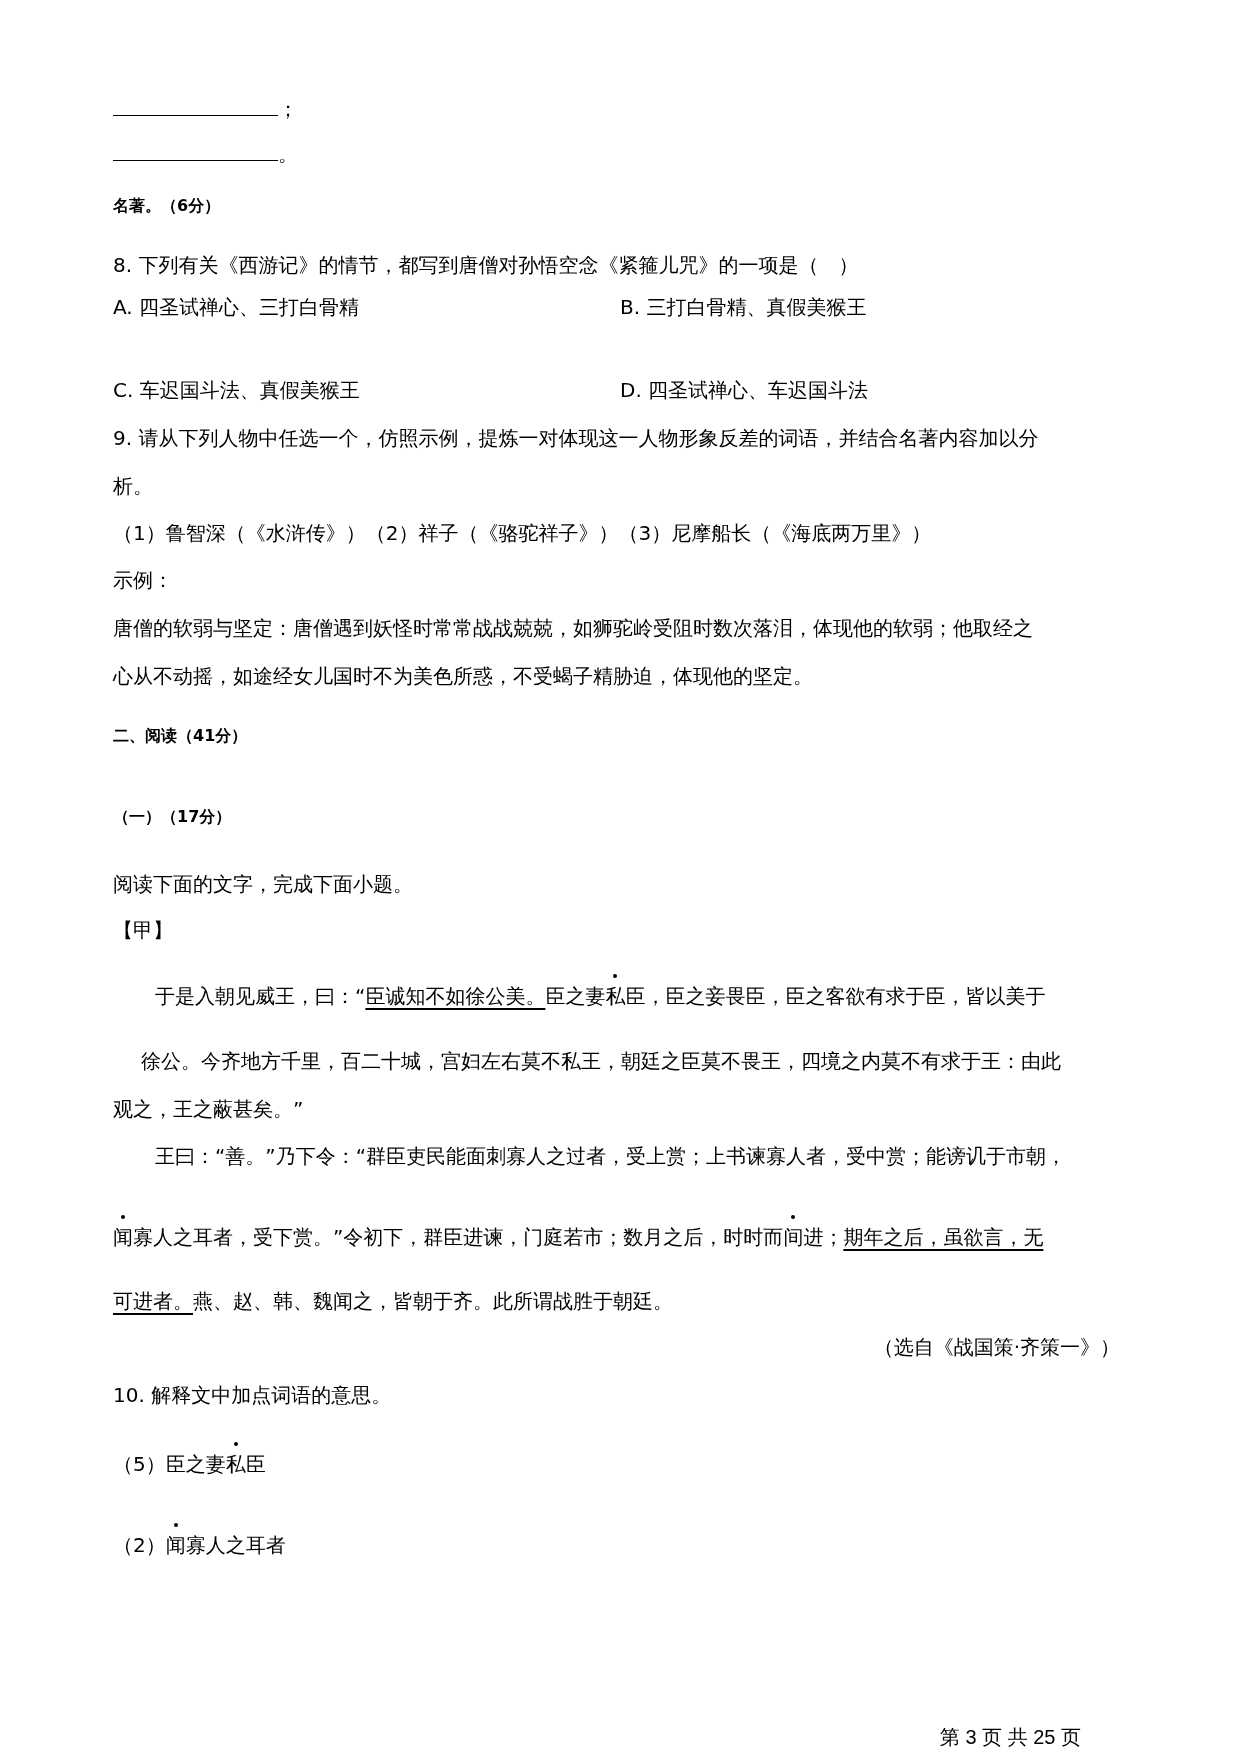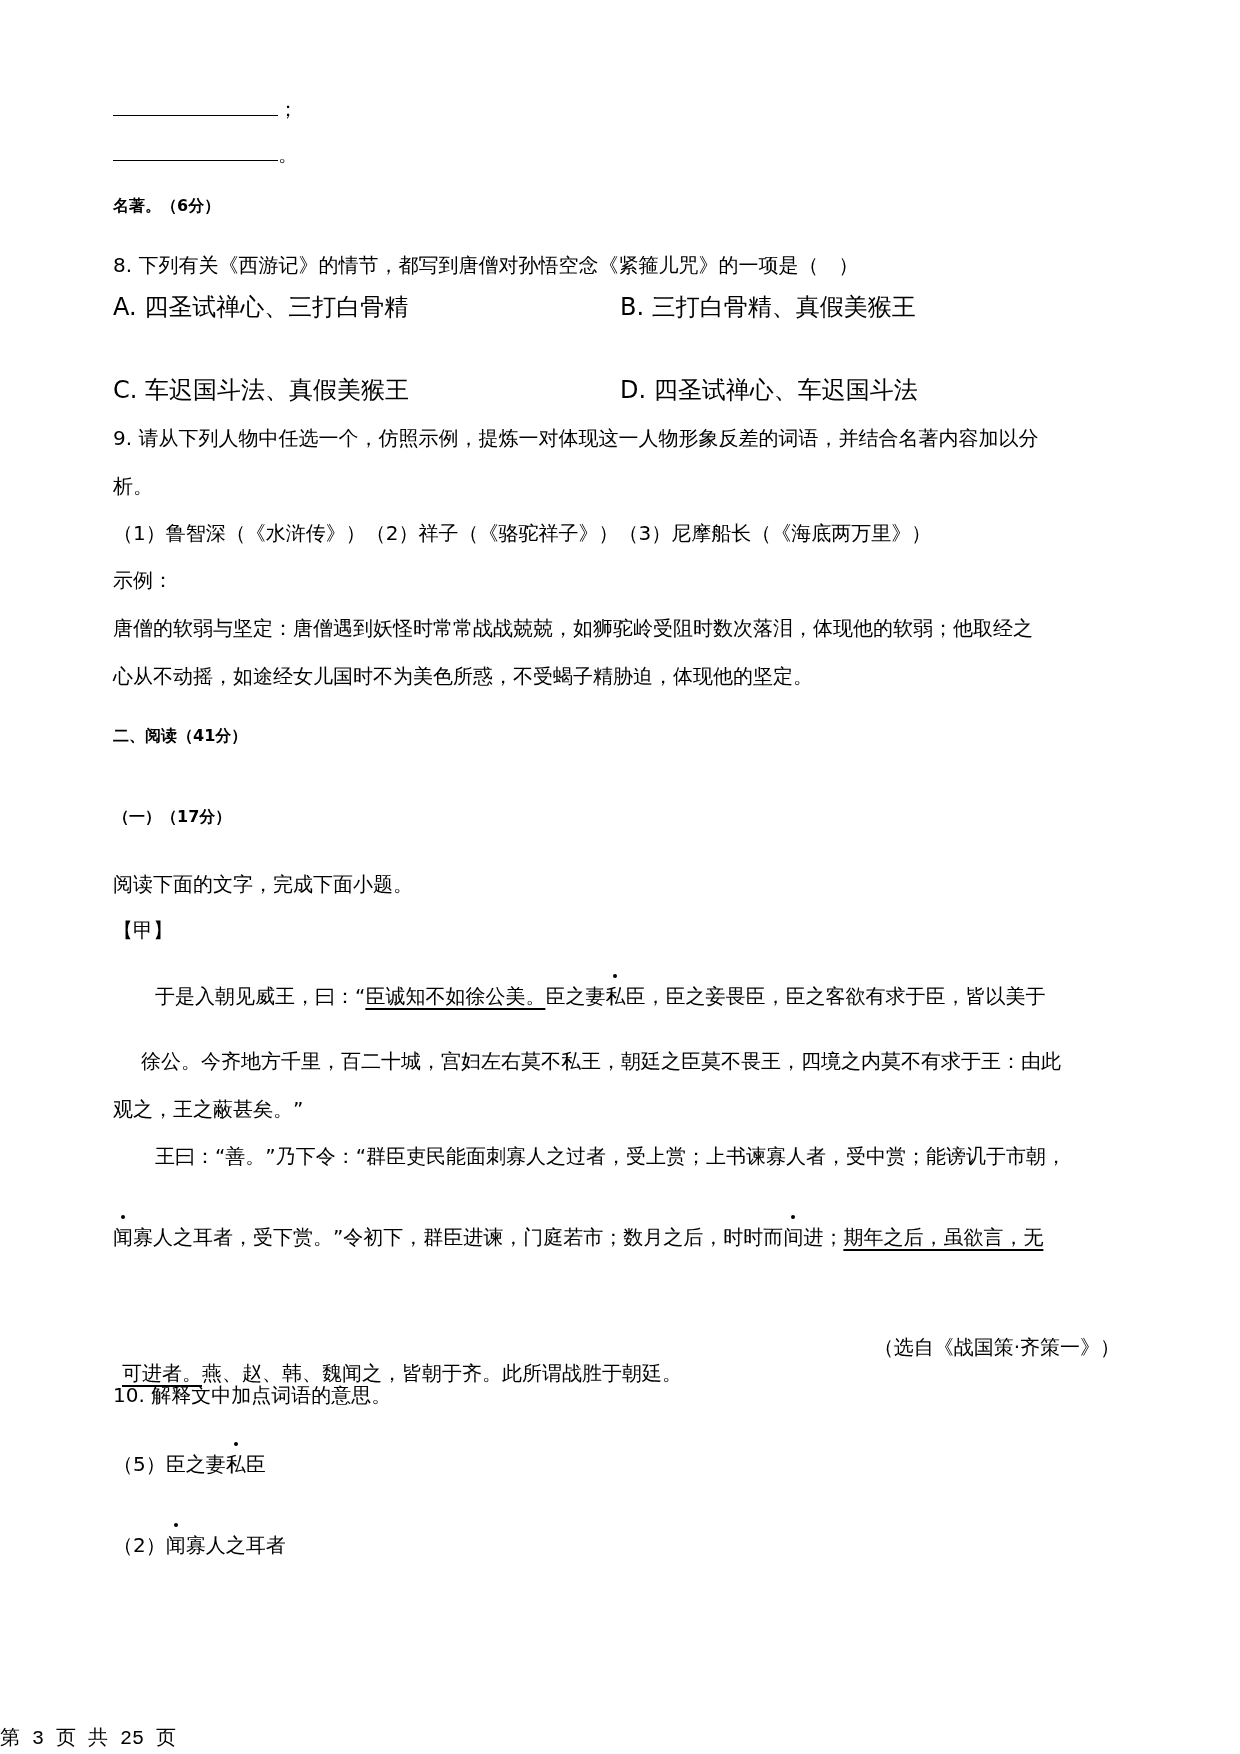--- a/index.html
+++ b/index.html
@@ -1,29 +1,29 @@
 <!DOCTYPE html>
 <html><head>
 <meta charset="utf-8">
 <style>
   html, body { margin:0; padding:0; background:#ffffff; }
   body { width:1240px; height:1754px; position:relative; overflow:hidden;
          font-family:"DejaVu Sans", "Liberation Sans", sans-serif; color:#000; }
   .line { position:absolute; left:113px; font-size:20px; line-height:28px; white-space:nowrap; }
   .blank { display:inline-block; width:165px; border-bottom:1px solid #000; height:20px; vertical-align:baseline; }
   .heading { font-weight:bold; font-size:16px; }
-  .opt { position:absolute; font-size:24px; line-height:28px; white-space:nowrap; }
+  .opt { position:absolute; font-size:20px; line-height:28px; white-space:nowrap; }
   .ul { text-decoration:underline; text-underline-offset:5px; }
   .dot { position:relative; display:inline-block; }
   .dot::before { content:""; position:absolute; left:50%; top:-8px; width:4px; height:4px; margin-left:-2px;
                  background:#000; border-radius:50%; }
   .indent { left:155px; }
   .right { position:absolute; right:120px; font-size:20px; line-height:28px; white-space:nowrap; }
-  .footer { position:absolute; left:0; width:1081px; text-align:left; top:1724px; font-size:20px;
-            font-family:Liberation Mono, monospace; }
+  .footer { position:absolute; left:0; width:1081px; text-align:right; top:1724px; font-size:20px;
+            font-family:Liberation Sans, sans-serif; }
 </style>
 </head>
 <body>
 
 <div class="line" style="top:95px;">
   <span class="blank"></span><span>；</span>
 </div>
 <div class="line" style="top:140px;">
   <span class="blank"></span><span>。</span>
 </div>
@@ -52,21 +52,21 @@
 <div class="line indent" style="top:982px;">
   <span>于是入朝见威王，曰：“</span><span class="ul">臣诚知不如徐公美。</span><span>臣之妻</span><span class="dot">私</span><span>臣，臣之妾畏臣，臣之客欲有求于臣，皆以美于</span>
 </div>
 <div class="line" style="top:1047px;margin-left:28px;">徐公。今齐地方千里，百二十城，宫妇左右莫不私王，朝廷之臣莫不畏王，四境之内莫不有求于王：由此</div>
 <div class="line" style="top:1095px;">观之，王之蔽甚矣。”</div>
 
 <div class="line indent" style="top:1142px;">王曰：“善。”乃下令：“群臣吏民能面刺寡人之过者，受上赏；上书谏寡人者，受中赏；能谤讥于市朝，</div>
 <div class="line" style="top:1223px;text-align:center;">
   <span class="dot">闻</span><span>寡人之耳者，受下赏。”令初下，群臣进谏，门庭若市；数月之后，时时而</span><span class="dot">间</span><span>进；</span><span class="ul">期年之后，虽欲言，无</span>
 </div>
-<div class="line" style="top:1359px;margin-left:9px;">
+<div class="line" style="top:1287px;">
   <span class="ul">可进者。</span><span>燕、赵、韩、魏闻之，皆朝于齐。此所谓战胜于朝廷。</span>
 </div>
 
 <div class="right" style="top:1333px;margin-left:36px;">（选自《战国策·齐策一》）</div>
 
 <div class="line" style="top:1381px;">10. 解释文中加点词语的意思。</div>
 <div class="line" style="top:1450px;">
   <span>（5）臣之妻</span><span class="dot">私</span><span>臣</span>
 </div>
 <div class="line" style="top:1531px;">

